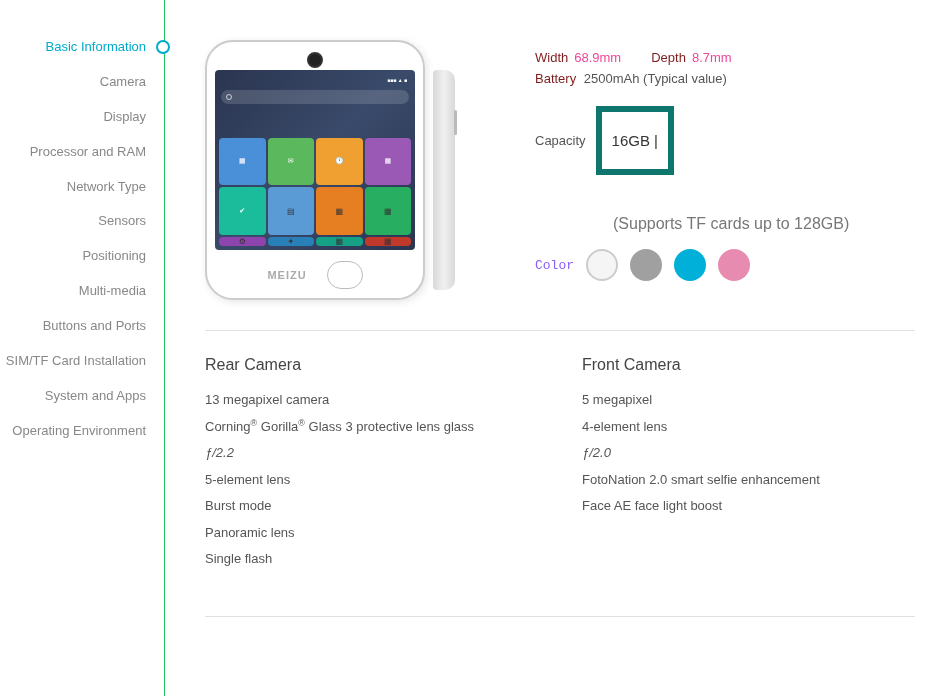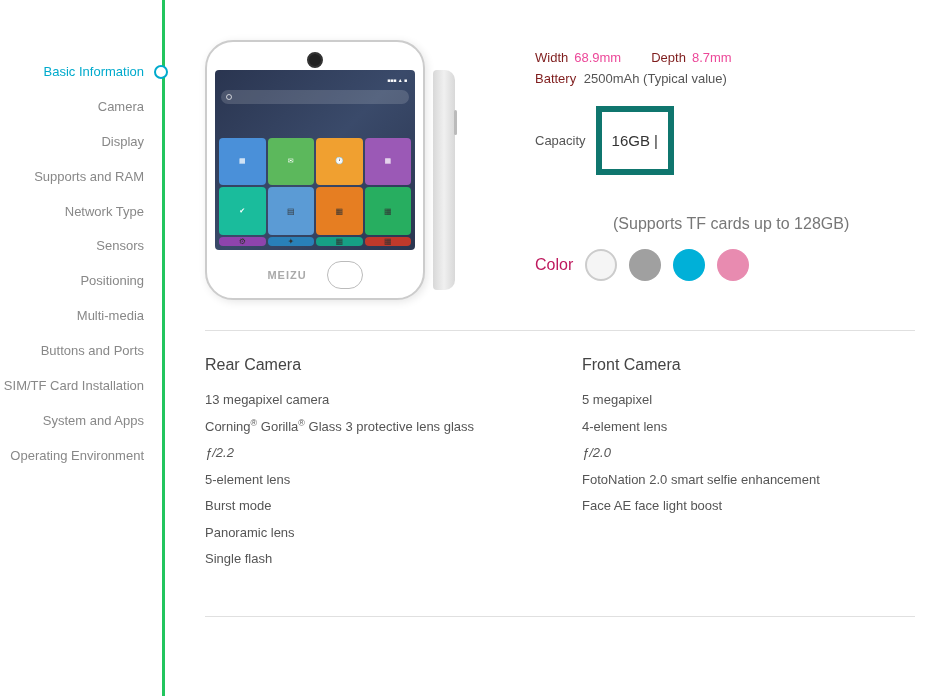--- a/index.html
+++ b/index.html
@@ -11,22 +11,22 @@
       display: flex;
       min-height: 696px;
       width: 950px;
       overflow: hidden;
     }
 
     
     .sidebar {
       width: 165px;
       min-width: 165px;
-      padding-top: 55px;
-      border-right: 3px solid #22c55e;
+      padding-top: 30px;
+      border-right: 1px solid #22c55e;
     }
     .sidebar-item {
       text-align: right;
       padding: 9px 18px 9px 0;
       font-size: 13px;
       color: #888;
       cursor: pointer;
       position: relative;
       line-height: 1.3;
     }
@@ -247,21 +247,21 @@
       margin-top: 40px;
     }
 
     
     .color-section {
       display: flex;
       align-items: center;
       gap: 12px;
       margin-top: 10px;
     }
-    .color-label { color: #be185d; font-size: 16px; }
+    .color-label { color: #8b5cf6; font-size: 13px; font-family: Liberation Mono, monospace; }
     .color-swatch {
       width: 32px;
       height: 32px;
       border-radius: 50%;
       cursor: pointer;
       border: 2px solid transparent;
     }
     .color-swatch.white { background: #f5f5f5; border-color: #ccc; }
     .color-swatch.gray { background: #a0a0a0; }
     .color-swatch.blue { background: #00b0d8; }
@@ -307,21 +307,21 @@
   <div class="sidebar-item active">
     <span>Basic Information</span>
   </div>
   <div class="sidebar-item">
     <span>Camera</span>
   </div>
   <div class="sidebar-item">
     <span>Display</span>
   </div>
   <div class="sidebar-item">
-    <span>Supports and RAM</span>
+    <span>Processor and RAM</span>
   </div>
   <div class="sidebar-item">
     <span>Network Type</span>
   </div>
   <div class="sidebar-item">
     <span>Sensors</span>
   </div>
   <div class="sidebar-item">
     <span>Positioning</span>
   </div>

